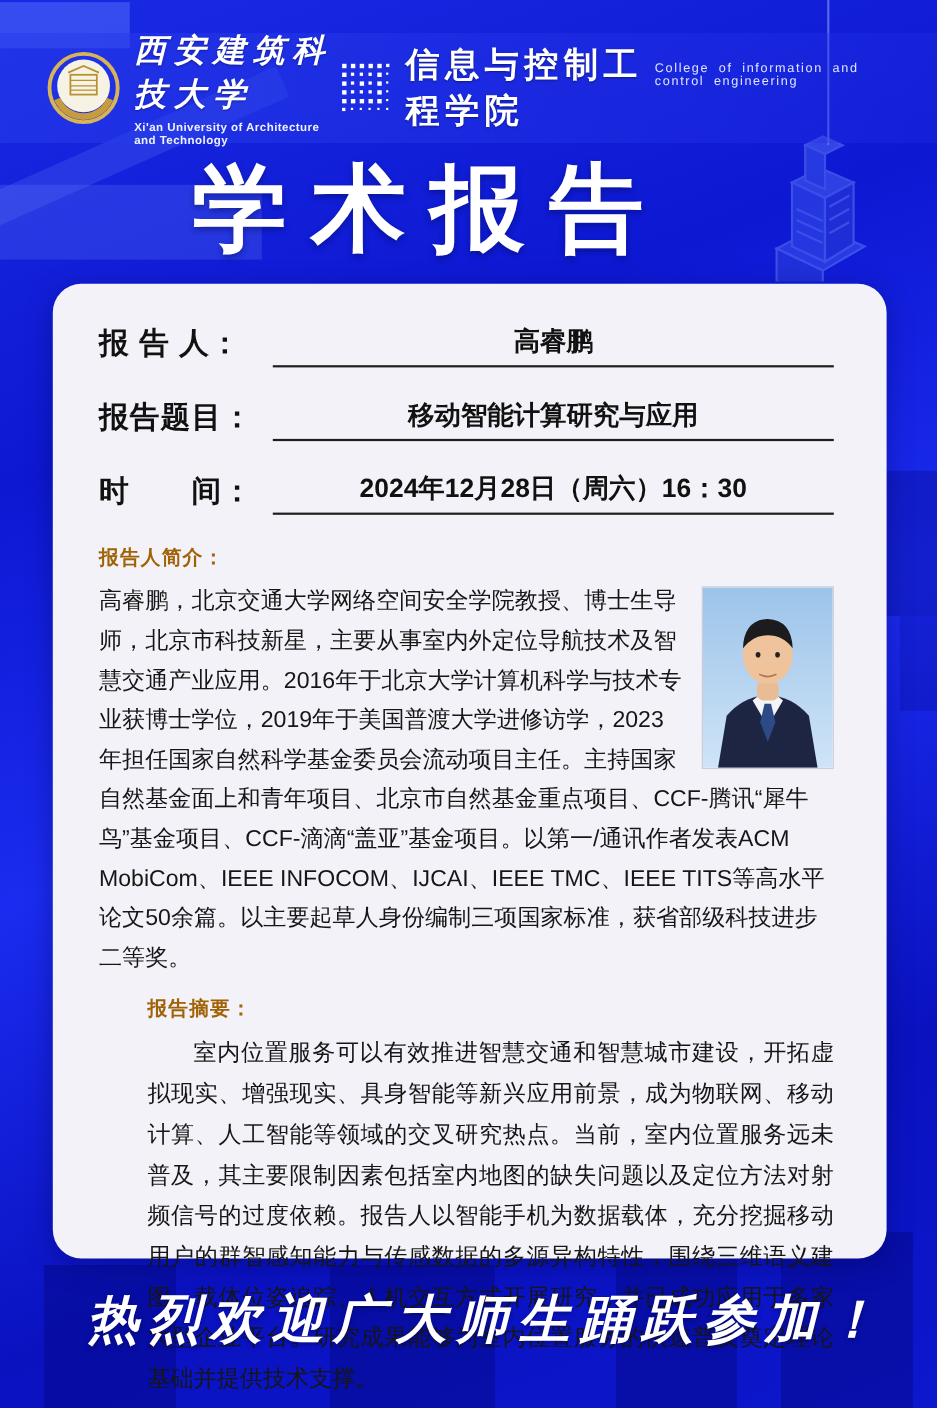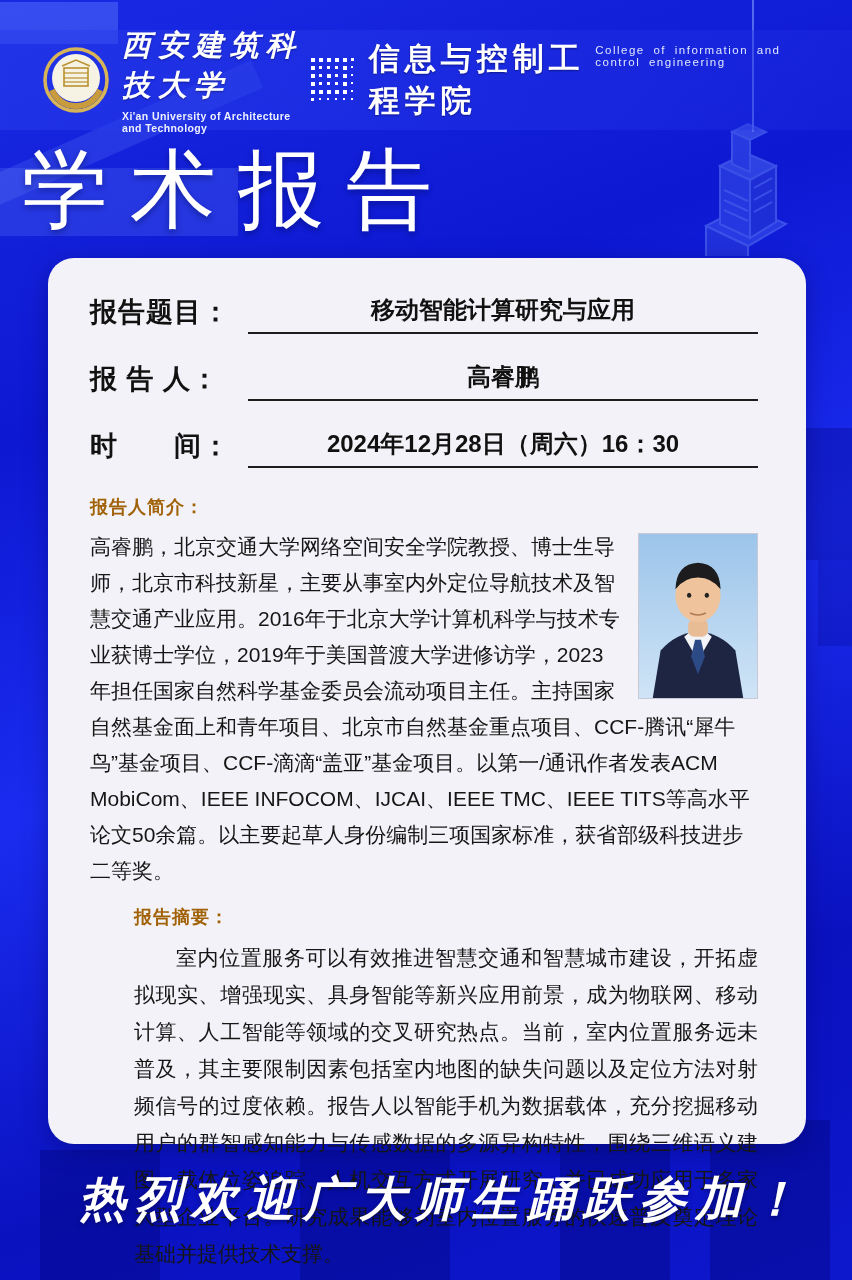--- a/index.html
+++ b/index.html
@@ -42,26 +42,26 @@
   .univ-cn{
     color:#fff; font-size:29px; font-weight:700; letter-spacing:7px;
     font-family:"DejaVu Serif","Liberation Serif",serif; font-style:italic;
     text-shadow:0 1px 2px rgba(0,0,40,.4);
   }
   .univ-en{ color:#eef1ff; font-size:10.5px; font-weight:700; letter-spacing:.4px; margin-top:4px; }
   .college-block{ display:flex; align-items:center; gap:12px; }
   .dotgrid{ width:48px; height:48px; flex:0 0 auto; }
   .college-names{ display:flex; flex-direction:row; }
   .college-cn{ color:#fff; font-size:31px; font-weight:800; letter-spacing:5px; text-shadow:0 1px 2px rgba(0,0,40,.45); }
-  .college-en{ color:#dfe6ff; font-size:11.5px; letter-spacing:1.5px; margin-top:6px; word-spacing:4px; }
+  .college-en{ color:#dfe6ff; font-size:11.5px; letter-spacing:1.5px; margin-top:18px; word-spacing:4px; }
 
   
   .page-title{
-    position:absolute; left:0; top:132px; width:760px; text-align:left;
-    color:#fff; font-size:86px; font-weight:400; letter-spacing:22px;
+    position:absolute; left:0; top:132px; width:760px; text-align:center;
+    color:#fff; font-size:86px; font-weight:700; letter-spacing:22px;
     text-indent:22px; text-shadow:0 3px 6px rgba(0,10,80,.45);
   }
 
   
   .card{
     position:absolute; left:48px; top:258px; width:758px; height:886px;
     background:#f3f2f8; border-radius:26px; z-index:3;
     padding:36px 48px 30px 42px;
     box-shadow:0 6px 24px rgba(0,5,80,.35);
     color:#1a1a1a;
@@ -193,27 +193,27 @@
         <div class="college-en">College  of  information  and  control  engineering</div>
       </div>
     </div>
   </div>
 
   <div class="page-title">学术报告</div>
 
   <div class="card">
 
     <div class="field-row">
+      <div class="field-label">报 告 人：</div>
+      <div class="field-line">高睿鹏</div>
+    </div>
+
+    <div class="field-row">
       <div class="field-label">报告题目：</div>
       <div class="field-line">移动智能计算研究与应用</div>
-    </div>
-
-    <div class="field-row">
-      <div class="field-label">报 告 人：</div>
-      <div class="field-line">高睿鹏</div>
     </div>
 
     <div class="field-row">
       <div class="field-label">时　　间：</div>
       <div class="field-line">2024年12月28日（周六）16：30</div>
     </div>
 
     <div class="section-heading">报告人简介：</div>
 
     <div class="bio-body">

